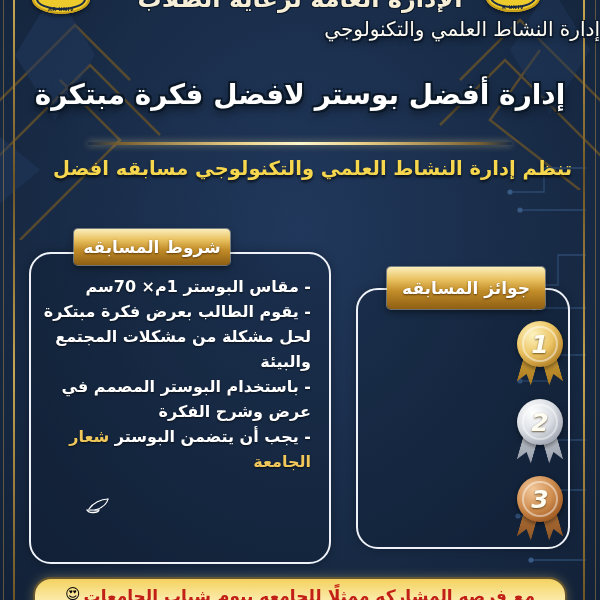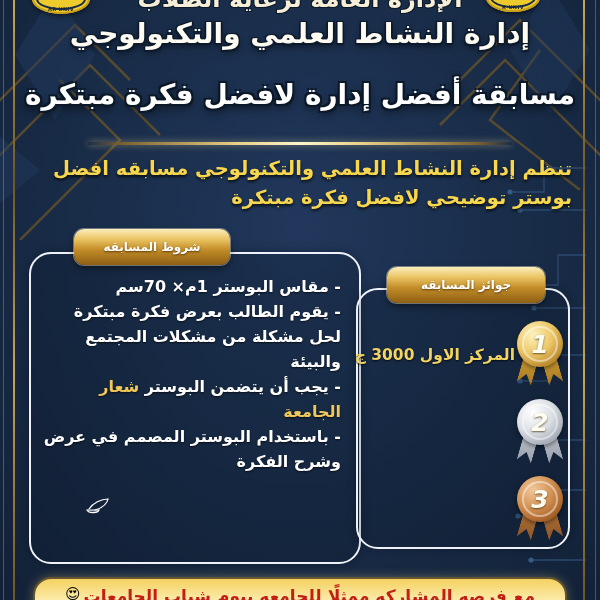--- a/index.html
+++ b/index.html
@@ -21,44 +21,44 @@
     box-shadow:inset 0 0 0 2px #c79f1b, 0 2px 4px rgba(0,0,0,.5);
     display:flex;align-items:flex-end;justify-content:center;}
   .badge::before{content:"";position:absolute;inset:4px;border-radius:50%;border:2px solid #1c2d49;}
   .badge .btxt{position:relative;font-size:5px;font-weight:bold;color:#17263e;margin-bottom:2px;letter-spacing:.4px;}
   .badge.left{left:32px;top:-16px;width:58px;height:30px;}
   .badge.right{left:486px;top:-17px;width:54px;height:29px;}
   
   .h-clip{position:absolute;top:-15px;left:0;right:0;text-align:center;
     font-size:24px;font-weight:bold;color:#f6eed6;white-space:nowrap;
     text-shadow:1px 1px 0 #0c1a2c,-1px -1px 0 #0c1a2c,1px -1px 0 #0c1a2c,-1px 1px 0 #0c1a2c;}
-  .h-dept{position:absolute;top:17px;left:0;right:0;text-align:center;
-    font-size:28px;font-weight:bold;color:#fdfbf2;white-space:nowrap;
+  .h-dept{position:absolute;top:17px;left:0;right:0;text-align:right;
+    font-size:20px;font-weight:normal;color:#fdfbf2;white-space:nowrap;
     text-shadow:1.5px 1.5px 0 #0c1a2c,-1.5px -1.5px 0 #0c1a2c,1.5px -1.5px 0 #0c1a2c,-1.5px 1.5px 0 #0c1a2c,0 3px 6px rgba(0,0,0,.6);}
   .h-title{position:absolute;top:78px;left:0;right:0;text-align:center;
     font-size:28px;font-weight:bold;color:#ffffff;white-space:nowrap;
     text-shadow:2px 2px 0 #0b1828,-2px -2px 0 #0b1828,2px -2px 0 #0b1828,-2px 2px 0 #0b1828,0 4px 8px rgba(0,0,0,.65);}
   .divider{position:absolute;left:88px;right:88px;top:142px;height:3px;border-radius:2px;
     background:linear-gradient(90deg,transparent,#7a6030 8%,#e8cf86 35%,#fdf6cf 50%,#e8cf86 65%,#7a6030 92%,transparent);
     box-shadow:0 0 7px rgba(243,222,150,.55);}
   .h-ann{position:absolute;top:154px;left:28px;right:28px;text-align:right;direction:rtl;
     font-size:19.5px;line-height:29px;font-weight:bold;color:#f7d74e;
     text-shadow:0 2px 3px rgba(0,0,0,.75);}
   
   .pill{position:absolute;display:flex;align-items:center;justify-content:center;
-    color:#fff;font-weight:bold;font-size:12px;border-radius:10px;z-index:3;
+    color:#fff;font-weight:bold;font-size:17px;border-radius:4px;z-index:3;
     background:linear-gradient(180deg,#faeebb 0%,#e9c15f 30%,#c18c28 58%,#8f5f14 100%);
     box-shadow:0 0 0 1px rgba(255,248,220,.4), 0 3px 7px rgba(0,0,0,.5);
     text-shadow:0 1px 2px rgba(80,45,0,.85);}
   .pill.cond{left:74px;top:229px;width:156px;height:36px;}
-  .pill.priz{left:387px;top:267px;width:158px;height:36px;}
+  .pill.priz{left:387px;top:267px;width:158px;height:42px;}
   
   .panel{position:absolute;border:2px solid #eef2f8;border-radius:22px;background:rgba(8,16,30,.18);
     box-shadow:0 0 10px rgba(0,0,0,.3);}
-  .panel.cond{left:29px;top:252px;width:298px;height:308px;padding-left:30px;}
+  .panel.cond{left:29px;top:252px;width:298px;height:308px;}
   .panel.priz{left:356px;top:288px;width:210px;height:257px;}
   .clist{position:absolute;left:12px;right:18px;top:20px;direction:rtl;text-align:right;
     color:#fff;font-weight:bold;font-size:16px;line-height:25px;
     text-shadow:0 1px 2px rgba(0,0,0,.65);}
   .clist .gold-hl{color:#f0c75a;}
   .quill{position:absolute;left:52px;top:244px;width:28px;height:17px;}
   
   .prow{position:absolute;left:4px;right:4px;height:74px;display:flex;direction:rtl;
     align-items:center;gap:1px;}
   .prow.p1{top:28px;} .prow.p2{top:106px;} .prow.p3{top:183px;}
@@ -146,53 +146,51 @@
 
   <div class="badge left">
     <span class="btxt">AR UNIV</span>
   </div>
   <div class="badge right">
     <span class="btxt">R UNIV</span>
   </div>
 
   <div class="h-clip">الإدارة العامة لرعاية الطلاب</div>
   <div class="h-dept">إدارة النشاط العلمي والتكنولوجي</div>
-  <div class="h-title">مسابقة أفضل إدارة لافضل فكرة مبتكرة</div>
+  <div class="h-title">إدارة أفضل بوستر لافضل فكرة مبتكرة</div>
   <div class="divider"></div>
   <div class="h-ann">
     <span>تنظم إدارة النشاط العلمي والتكنولوجي مسابقه افضل</span><br>
-    <span>بوستر توضيحي لافضل فكرة مبتكرة</span>
   </div>
 
   <div class="pill cond">شروط المسابقه</div>
   <div class="panel cond">
     <div class="clist">
       <div>- مقاس البوستر 1م× 70سم</div>
       <div>- يقوم الطالب بعرض فكرة مبتكرة لحل مشكلة من مشكلات المجتمع والبيئة</div>
+      <div>- باستخدام البوستر المصمم في عرض وشرح الفكرة</div>
       <div><span>- يجب أن يتضمن البوستر </span><span class="gold-hl">شعار الجامعة</span></div>
-      <div>- باستخدام البوستر المصمم في عرض وشرح الفكرة</div>
     </div>
     <svg class="quill" viewBox="0 0 28 17">
       <g stroke="#ffffff" stroke-width="1.2" fill="none" stroke-linecap="round">
         <path d="M25,1 C18,1 10,5 6,11"></path>
         <path d="M25,1 C24,6 19,10 12,12"></path>
         <path d="M4,12 h12 c-1,3 -10,4 -12,0 z" fill="rgba(255,255,255,.25)"></path>
       </g>
     </svg>
   </div>
 
   <div class="pill priz">جوائز المسابقه</div>
   <div class="panel priz">
     <div class="prow p1">
       <div class="medal gold">
         <span class="rib l"></span>
           <span class="rib r"></span>
         <span class="disc">1</span>
       </div>
-      <span class="plabel">المركز الاول 3000 ج</span>
     </div>
     <div class="prow p2">
       <div class="medal silver">
         <span class="rib l"></span>
           <span class="rib r"></span>
         <span class="disc">2</span>
       </div>
     </div>
     <div class="prow p3">
       <div class="medal bronze">

